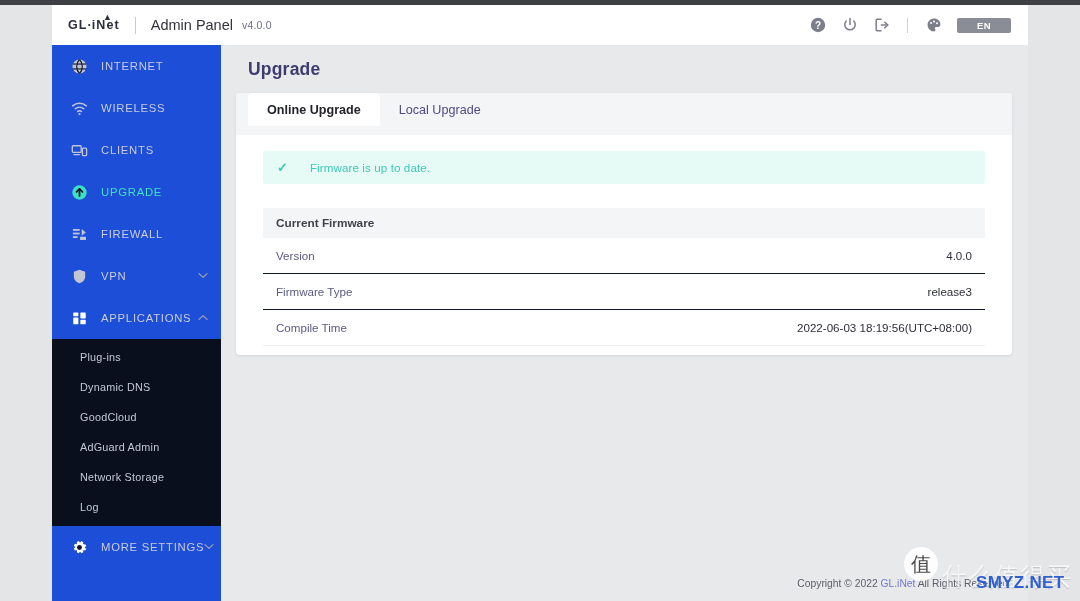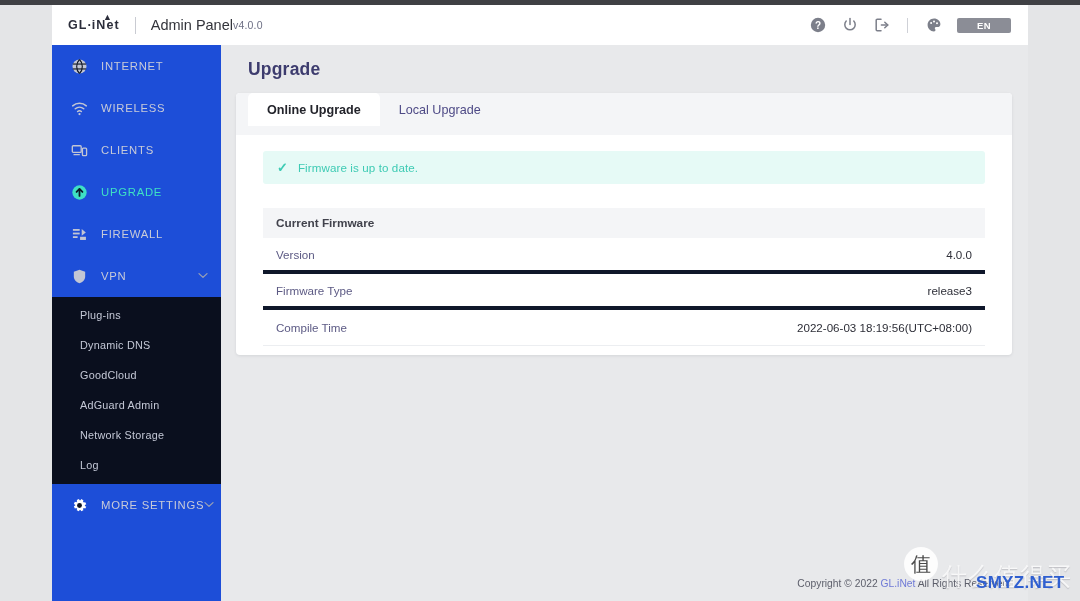--- a/index.html
+++ b/index.html
@@ -34,21 +34,21 @@
   .brand-logo .tick {
     position: absolute; left: 35px; top: -6px; font-size: 9px; color: #2b2d3a;
   }
   .brand-divider {
     width: 1px; height: 17px; background: #c9cbd2; margin: 0 15px;
   }
   .brand-title {
     font-size: 14.5px; color: #33343b; font-weight: normal;
   }
   .brand-version {
-    font-size: 10.5px; color: #6d6f84; letter-spacing: .2px;
+    font-size: 10.5px; color: #6d6f84; margin-left: 9px; letter-spacing: .2px;
   }
   .header-spacer { flex: 1; }
   .header-icons {
     display: flex; align-items: center; padding-right: 17px; gap: 15px;
   }
   .hicon {
     width: 17px; height: 17px; display: flex; align-items: center;
     justify-content: center; cursor: pointer;
   }
   .hicon svg { display: block; }
@@ -119,31 +119,31 @@
   .card-body { padding: 16px 27px 0 27px; }
 
   .alert {
     height: 33px; background: #e6faf6; border-radius: 3px;
     display: flex; align-items: center; padding-left: 14px;
   }
   .alert-check {
     color: #3ecbb4; font-size: 13px; font-weight: bold; margin-right: 10px;
     line-height: 1;
   }
-  .alert-text { font-size: 11.6px; color: #3ecbb4; letter-spacing: .1px; }
+  .alert-text { font-size: 11.6px; color: #3ecbb4; letter-spacing: .1px; margin-left: 12px; }
 
   .fw-head {
     margin-top: 24px; height: 30px; background: #f4f5f7;
     display: flex; align-items: center; padding-left: 13px;
   }
   .fw-head-text { font-size: 11.8px; color: #41424c; font-weight: bold; }
 
   .fw-row {
     height: 36px; display: flex; align-items: center;
-    padding: 0 13px; border-bottom: 4px solid #0f172a;
+    padding: 0 13px; border-bottom: 1px solid #0f172a;
   }
   .fw-row:last-child { border-bottom: 1px solid #eceef1; }
   .fw-key { font-size: 11.6px; color: #5c5a84; }
   .fw-val {
     margin-left: auto; font-size: 11.6px; color: #2e2f38;
   }
 
   
   .footer {
     position: absolute; right: 17px; bottom: 12px;
@@ -296,20 +296,36 @@
           </svg>
       </span>
       <span class="nav-label">VPN</span>
       <span class="nav-chev">
         <svg width="10" height="7" viewBox="0 0 10 7">
             <polyline points="1,1.6 5,5.4 9,1.6" stroke="#9aa0b4" stroke-width="1.3" fill="none" stroke-linecap="round" stroke-linejoin="round"></polyline>
           </svg>
       </span>
     </div>
 
+    <div class="nav-item">
+      <span class="nav-ico">
+        <svg width="17" height="17" viewBox="0 0 18 18">
+            <rect x="2.4" y="2.6" width="5.4" height="4" rx=".7" fill="#ffffff"></rect>
+            <rect x="9.9" y="2.6" width="5.7" height="6.4" rx=".7" fill="#ffffff"></rect>
+            <rect x="2.4" y="8" width="5.4" height="7.2" rx=".7" fill="#ffffff"></rect>
+            <rect x="9.9" y="10.4" width="5.7" height="4.8" rx=".7" fill="#ffffff"></rect>
+          </svg>
+      </span>
+      <span class="nav-label">APPLICATIONS</span>
+      <span class="nav-chev">
+        <svg width="10" height="7" viewBox="0 0 10 7">
+            <polyline points="1,5.4 5,1.6 9,5.4" stroke="#9aa0b4" stroke-width="1.3" fill="none" stroke-linecap="round" stroke-linejoin="round"></polyline>
+          </svg>
+      </span>
+    </div>
 
     <div class="submenu">
       <div class="sub-item">
         <span class="sub-label">Plug-ins</span>
       </div>
       <div class="sub-item">
         <span class="sub-label">Dynamic DNS</span>
       </div>
       <div class="sub-item">
         <span class="sub-label">GoodCloud</span>

